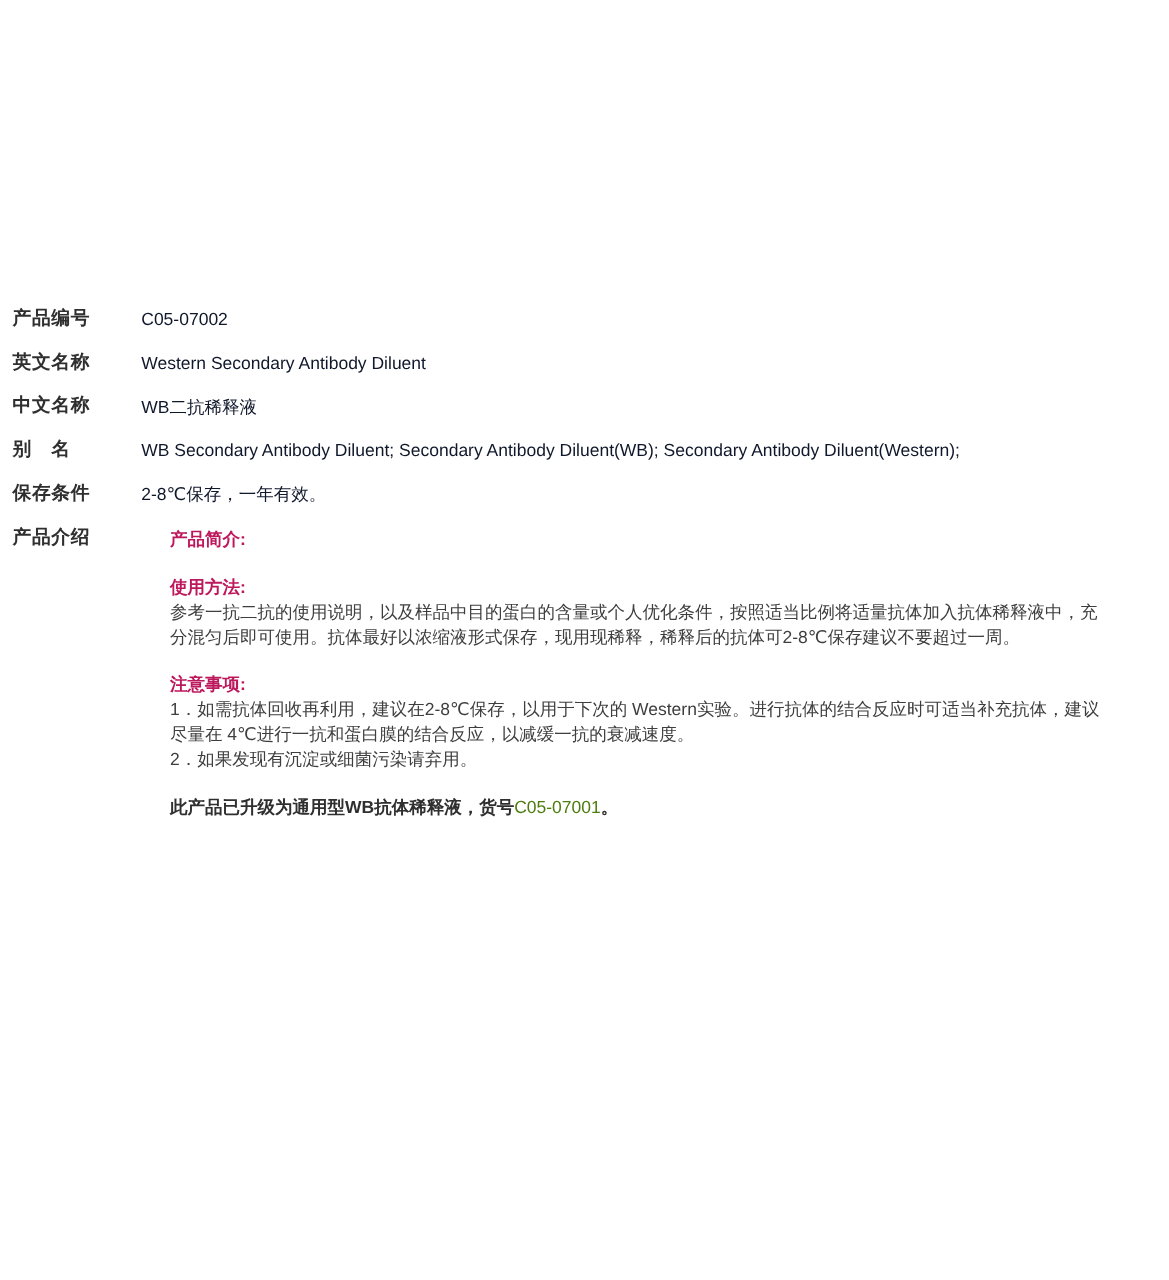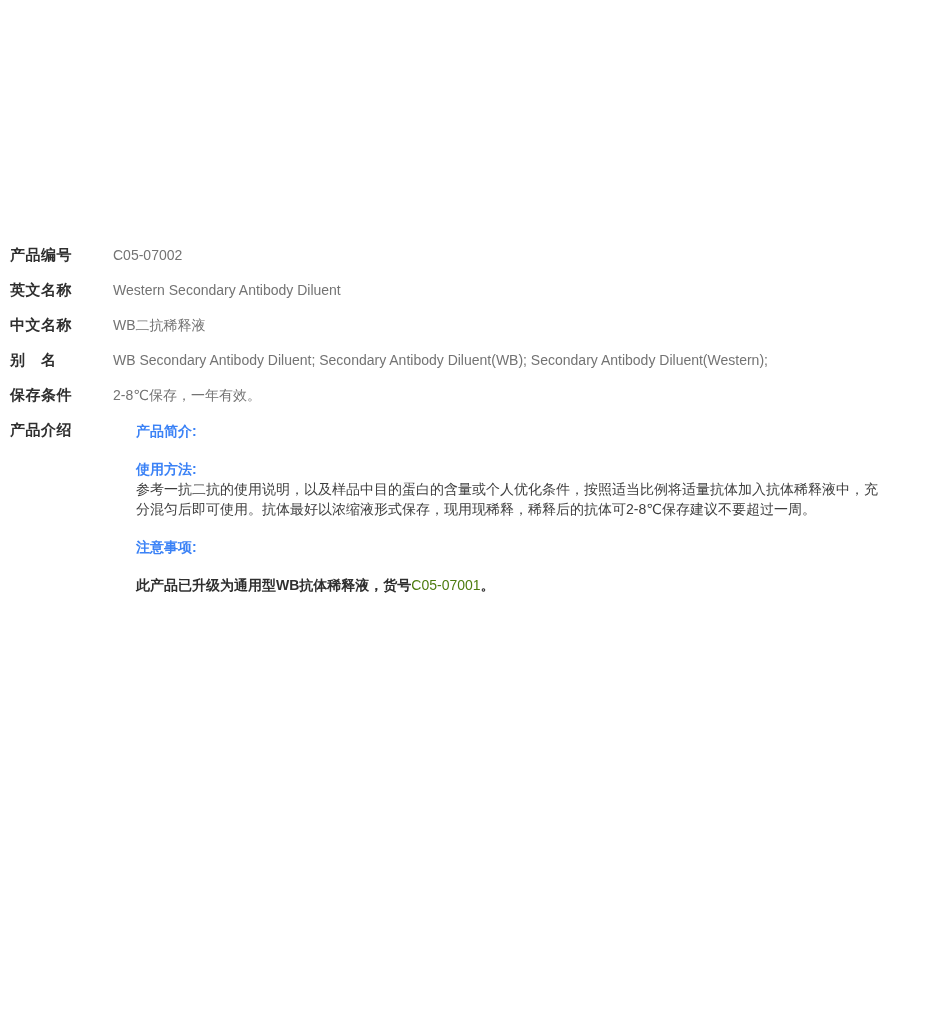--- a/index.html
+++ b/index.html
@@ -37,38 +37,38 @@
     line-height: 18px;
     font-weight: bold;
     color: #2f2f2f;
     letter-spacing: 0.5px;
     white-space: pre;
   }
   .row-value {
     flex: 1 1 auto;
     font-size: 14px;
     line-height: 18px;
-    color: #737373;
+    color: #0f172a;
   }
   .intro-row {
     display: flex;
     align-items: flex-start;
     margin-bottom: 0;
     gap: 23px;
   }
   .intro-content {
     flex: 1 1 auto;
     max-width: 812px;
     font-size: 14px;
     line-height: 20px;
     color: #3e3e3e;
   }
   .section-heading {
     font-weight: bold;
-    color: #3b82f6;
+    color: #be185d;
     white-space: pre-line;
   }
   .section-body {
     white-space: pre-line;
   }
   .section + .section {
     margin-top: 18px;
   }
   .upgrade-note {
     margin-top: 18px;
@@ -122,20 +122,23 @@
         </div>
 
         <div class="section">
           <div class="section-heading">使用方法:</div>
           <div class="section-body">参考一抗二抗的使用说明，以及样品中目的蛋白的含量或个人优化条件，按照适当比例将适量抗体加入抗体稀释液中，充
 分混匀后即可使用。抗体最好以浓缩液形式保存，现用现稀释，稀释后的抗体可2-8℃保存建议不要超过一周。</div>
         </div>
 
         <div class="section">
           <div class="section-heading">注意事项:</div>
+          <div class="section-body">1．如需抗体回收再利用，建议在2-8℃保存，以用于下次的 Western实验。进行抗体的结合反应时可适当补充抗体，建议
+尽量在 4℃进行一抗和蛋白膜的结合反应，以减缓一抗的衰减速度。
+2．如果发现有沉淀或细菌污染请弃用。</div>
         </div>
 
         <div class="upgrade-note">
           <span>此产品已升级为通用型WB抗体稀释液，货号</span><a class="upgrade-link" href="#">C05-07001</a><span>。</span>
         </div>
 
       </div>
     </div>
 
   </div>

